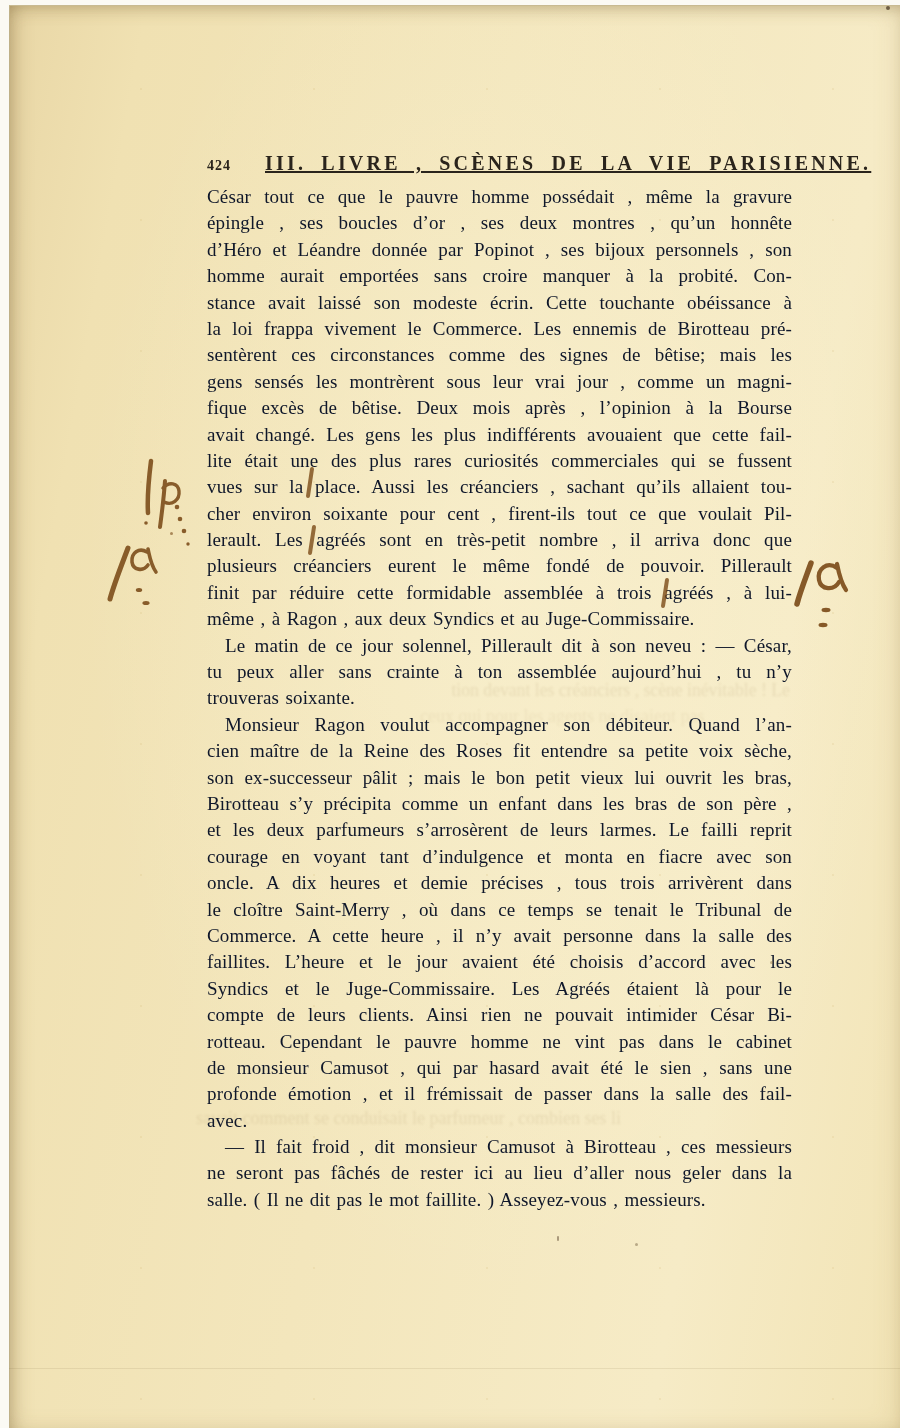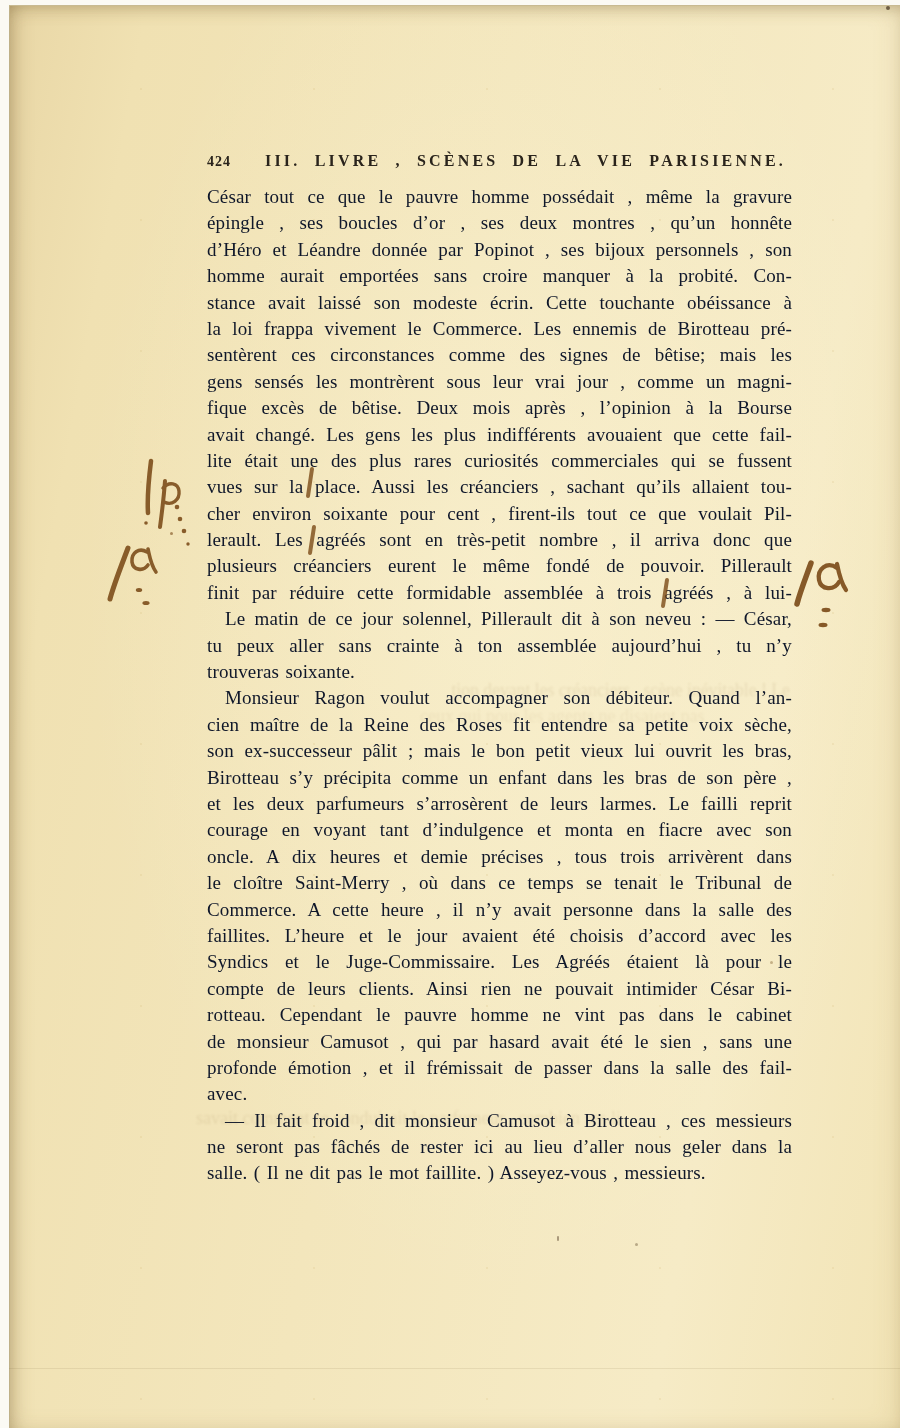--- a/index.html
+++ b/index.html
@@ -40,22 +40,23 @@
   .header{
     position:absolute;left:207px;top:152px;width:585px;
     display:flex;align-items:baseline;
     color:#2a241c;
   }
   .pagenum{
     font-size:14px;font-weight:700;letter-spacing:1px;width:58px;flex:0 0 auto;
   }
   .runtitle{
     flex:1;text-align:center;padding-right:28px;
-    font-size:16px;font-weight:700;letter-spacing:3.2px;word-spacing:7px;
+    font-size:20px;font-weight:700;letter-spacing:3.2px;word-spacing:7px;
     white-space:nowrap;
+    text-decoration:underline;
   }
   
   .textblock{
     position:absolute;left:207px;top:184px;width:585px;
     font-size:19px;line-height:26.4px;color:#0f172a;
     letter-spacing:.15px;word-spacing:1.5px;
   }
   .line{
     text-align:justify;text-align-last:justify;
     white-space:normal;height:26.4px;overflow:visible;
@@ -107,20 +108,21 @@
     <div class="line">sentèrent ces circonstances comme des signes de bêtise; mais les</div>
     <div class="line">gens sensés les montrèrent sous leur vrai jour , comme un magni-</div>
     <div class="line">fique excès de bêtise. Deux mois après , l’opinion à la Bourse</div>
     <div class="line">avait changé. Les gens les plus indifférents avouaient que cette fail-</div>
     <div class="line">lite était une des plus rares curiosités commerciales qui se fussent</div>
     <div class="line">vues sur la place. Aussi les créanciers , sachant qu’ils allaient tou-</div>
     <div class="line">cher environ soixante pour cent , firent-ils tout ce que voulait Pil-</div>
     <div class="line">lerault. Les agréés sont en très-petit nombre , il arriva donc que</div>
     <div class="line">plusieurs créanciers eurent le même fondé de pouvoir. Pillerault</div>
     <div class="line">finit par réduire cette formidable assemblée à trois agréés , à lui-</div>
+    <div class="line end">même , à Ragon , aux deux Syndics et au Juge-Commissaire.</div>
     <div class="line indent">Le matin de ce jour solennel, Pillerault dit à son neveu : — César,</div>
     <div class="line">tu peux aller sans crainte à ton assemblée aujourd’hui , tu n’y</div>
     <div class="line end">trouveras soixante.</div>
     <div class="line indent">Monsieur Ragon voulut accompagner son débiteur. Quand l’an-</div>
     <div class="line">cien maître de la Reine des Roses fit entendre sa petite voix sèche,</div>
     <div class="line">son ex-successeur pâlit ; mais le bon petit vieux lui ouvrit les bras,</div>
     <div class="line">Birotteau s’y précipita comme un enfant dans les bras de son père ,</div>
     <div class="line">et les deux parfumeurs s’arrosèrent de leurs larmes. Le failli reprit</div>
     <div class="line">courage en voyant tant d’indulgence et monta en fiacre avec son</div>
     <div class="line">oncle. A dix heures et demie précises , tous trois arrivèrent dans</div>

